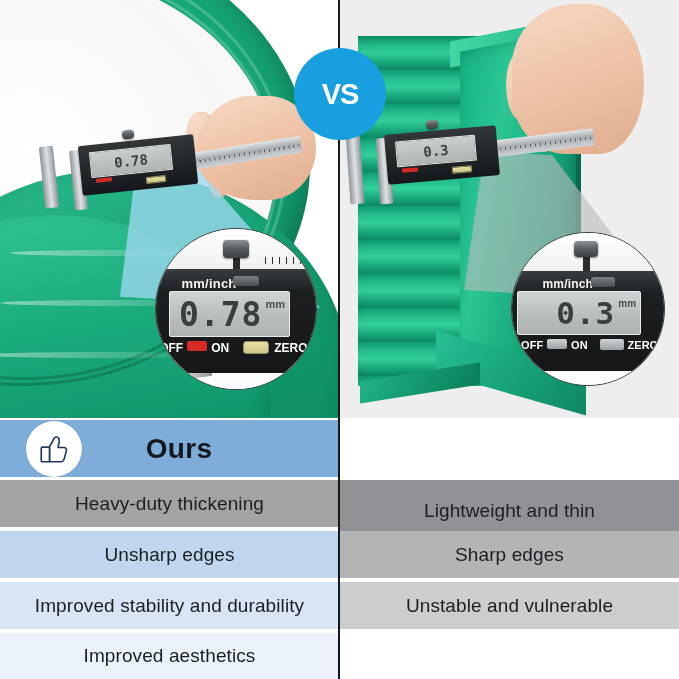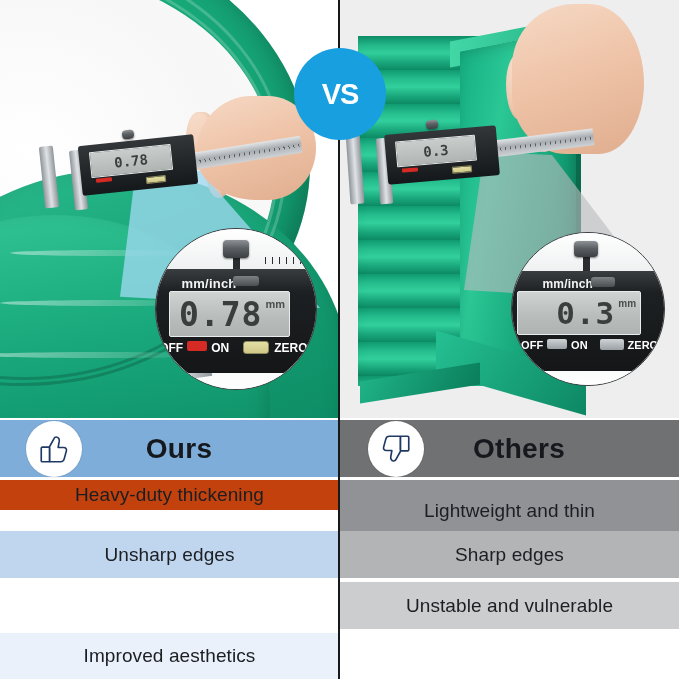--- a/index.html
+++ b/index.html
@@ -364,43 +364,35 @@
     <div class="col col-left">
       <div class="trow header-row" style="top: 2px; height: 57px; background: rgb(127, 173, 217);">
         <div class="thumb-badge">
           <svg width="36" height="36" viewBox="0 0 48 48" aria-hidden="true">
             <path d="M18 21 L18 41 L33 41 C35.5 41 37 39.5 37.6 37.2 L40.5 26.5 C41.2 23.8 39.6 22 37 22 L29.5 22 L31 13.5 C31.4 10.4 29.6 8 27 8 C25.6 8 24.6 8.8 24 10.2 L18 21 Z" fill="#ffffff" stroke="#1f3864" stroke-width="2.2" stroke-linejoin="round"></path>
             <rect x="7" y="21.5" width="11" height="19.5" rx="1.5" fill="#ffffff" stroke="#1f3864" stroke-width="2.2"></rect>
           </svg>
         </div>
         <div class="col-title">Ours</div>
       </div>
-      <div class="trow" style="top: 62px; height: 30px; background: #c2410c;">
+      <div class="trow" style="top: 62px; height: 47px; background: #a3a3a3;">
         <span class="rtext">Heavy-duty thickening</span>
       </div>
       <div class="trow" style="top: 113px; height: 47px; background: rgb(192, 214, 238);">
         <span class="rtext">Unsharp edges</span>
       </div>
+      <div class="trow" style="top: 164px; height: 47px; background: rgb(216, 229, 244);">
+        <span class="rtext">Improved stability and durability</span>
+      </div>
       <div class="trow" style="top: 215px; height: 46px; background: rgb(234, 241, 250);">
         <span class="rtext">Improved aesthetics</span>
       </div>
     </div>
 
     <div class="col col-right">
-      <div class="trow header-row" style="top: 2px; height: 57px; background: rgb(111, 113, 115);">
-        <div class="thumb-badge right-badge">
-          <svg width="36" height="36" viewBox="0 0 48 48" aria-hidden="true">
-            <g transform="translate(48,48) rotate(180)">
-              <path d="M18 21 L18 41 L33 41 C35.5 41 37 39.5 37.6 37.2 L40.5 26.5 C41.2 23.8 39.6 22 37 22 L29.5 22 L31 13.5 C31.4 10.4 29.6 8 27 8 C25.6 8 24.6 8.8 24 10.2 L18 21 Z" fill="#ffffff" stroke="#1f3864" stroke-width="2.2" stroke-linejoin="round"></path>
-              <rect x="7" y="21.5" width="11" height="19.5" rx="1.5" fill="#ffffff" stroke="#1f3864" stroke-width="2.2"></rect>
-            </g>
-          </svg>
-        </div>
-        <div class="col-title">Others</div>
-      </div>
       <div class="trow" style="top: 62px; height: 62px; background: rgb(144, 146, 149);">
         <span class="rtext">Lightweight and thin</span>
       </div>
       <div class="trow" style="top: 164px; height: 47px; background: rgb(204, 205, 207);">
         <span class="rtext">Unstable and vulnerable</span>
       </div>
       <div class="trow" style="top: 113px; height: 47px; background: rgb(178, 180, 182);">
         <span class="rtext">Sharp edges</span>
       </div>
     </div>

